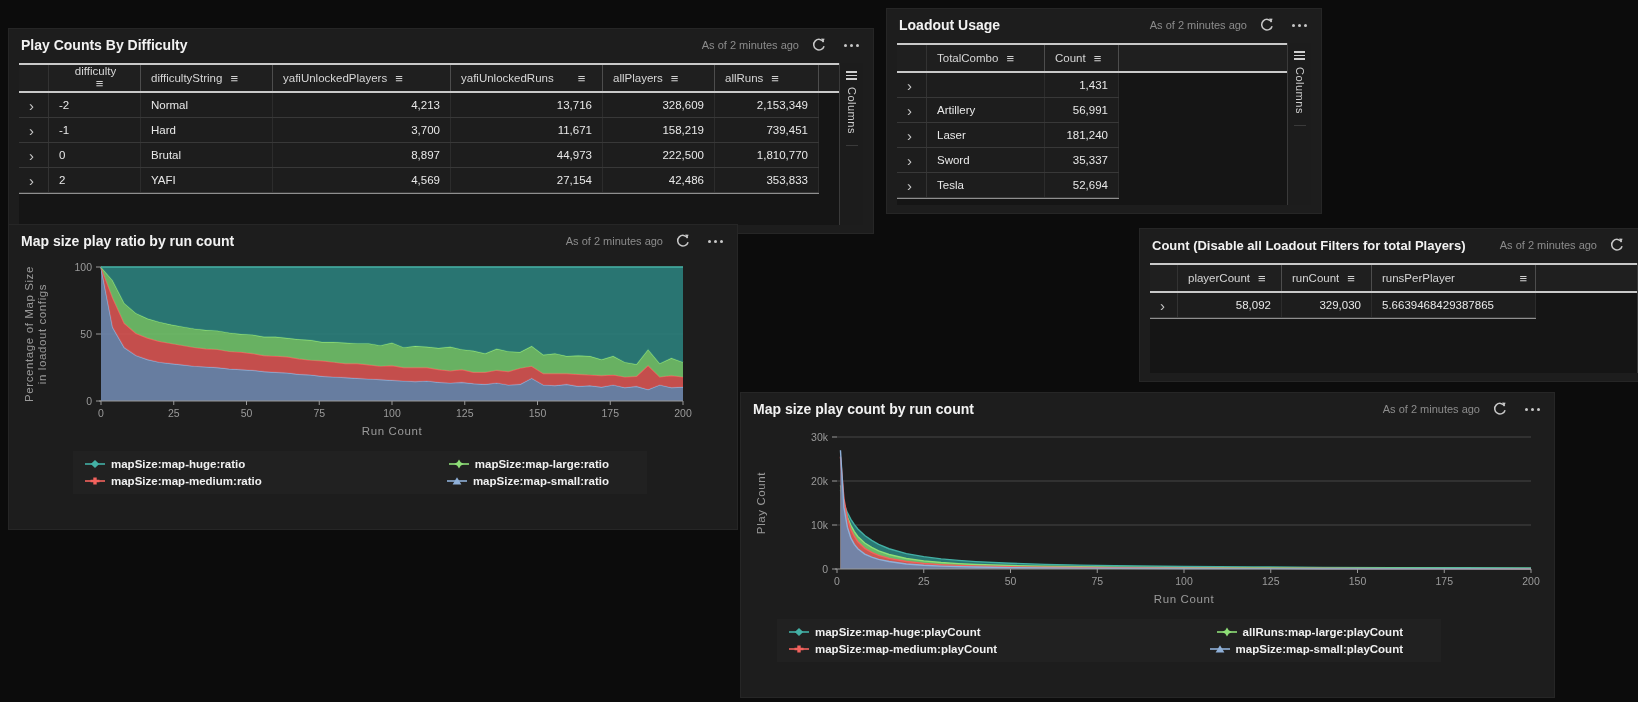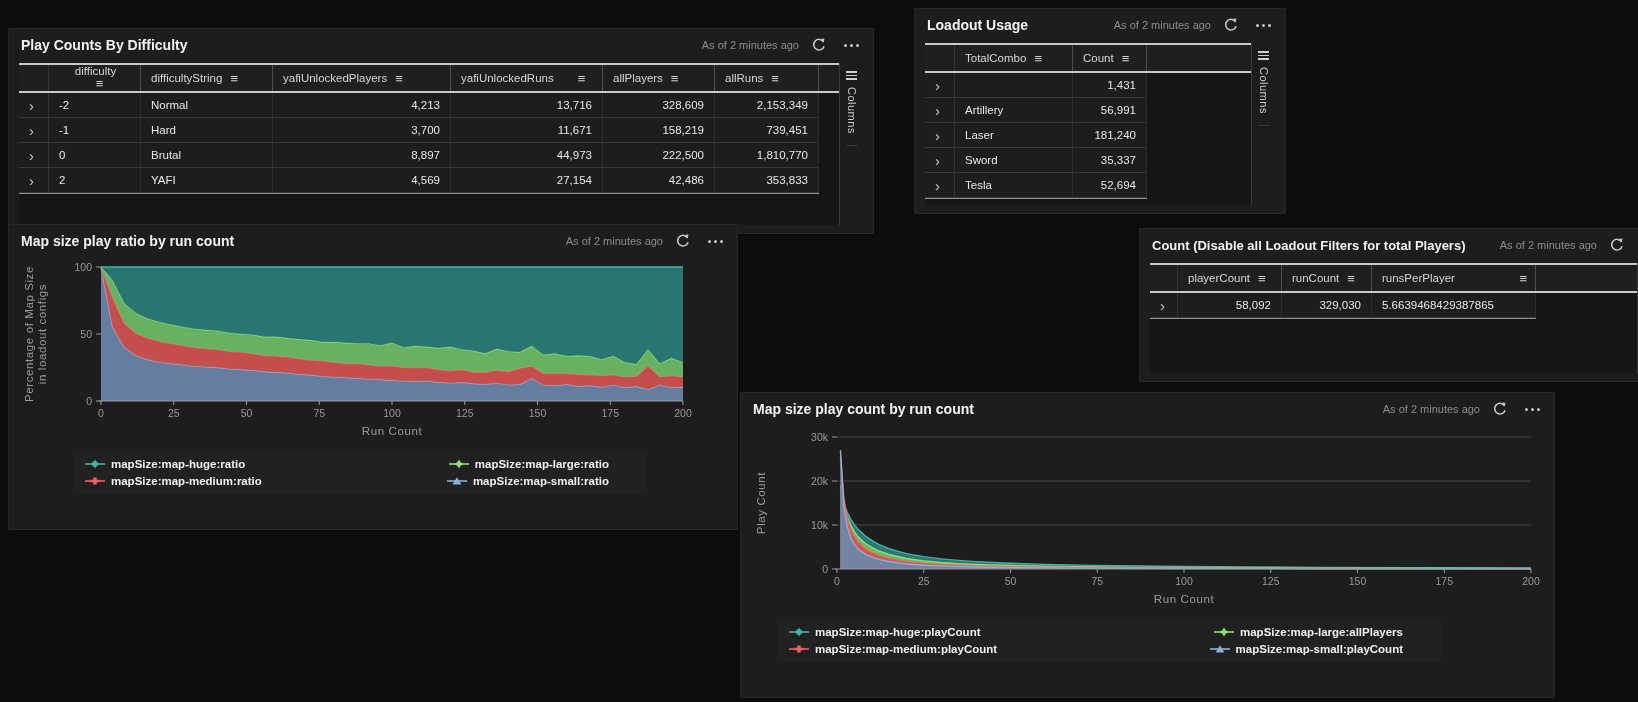--- a/index.html
+++ b/index.html
@@ -154,21 +154,21 @@
             <i></i>
             <i></i>
             <i></i>
           </span>
         <span class="col-label">Columns</span>
       </div>
     </div>
   </div>
 </div>
 
-<div class="panel" style="left:886px; top:8px; width:372px; height:206px;margin-left:28px;">
+<div class="panel" style="left:886px; top:8px; width:436px; height:206px;">
   <div class="panel-header">
     <span class="panel-title">Loadout Usage</span>
     <span class="panel-meta">
       <span class="asof">As of 2 minutes ago</span>
       <span class="refresh-icon">
           <svg width="16" height="16" viewBox="0 0 16 16">
             <path d="M13.1 9.2 A5.3 5.3 0 1 1 12.6 5" fill="none" stroke="#c8c8c8" stroke-width="1.5"></path>
             <path d="M10.2 1.4 L13.6 1.8 L12.2 5.2 Z" fill="#c8c8c8"></path>
           </svg>
         </span>
@@ -456,21 +456,21 @@
           <line x1="0" x2="20" y1="5" y2="5" stroke="#43b0a5" stroke-width="1.6"></line>
           <path d="M10 1 L14.2 5 L10 9 L5.8 5 Z" fill="#43b0a5"></path>
         </svg>
         <span class="lg-label">mapSize:map-huge:playCount</span>
       </span>
       <span class="lg-item">
         <svg width="20" height="10">
           <line x1="0" x2="20" y1="5" y2="5" stroke="#8ede77" stroke-width="1.6"></line>
           <path d="M10 .5 L11.7 3.3 L14.8 5 L11.7 6.7 L10 9.5 L8.3 6.7 L5.2 5 L8.3 3.3 Z" fill="#8ede77"></path>
         </svg>
-        <span class="lg-label">mapSize:map-large:allPlayers</span>
+        <span class="lg-label">allRuns:map-large:playCount</span>
       </span>
       <span class="lg-item">
         <svg width="20" height="10">
           <line x1="0" x2="20" y1="5" y2="5" stroke="#f2625d" stroke-width="1.6"></line>
           <path d="M8.3 1.5 h3.4 v2.2 h2.8 v2.6 h-2.8 v2.2 h-3.4 v-2.2 h-2.8 v-2.6 h2.8 Z" fill="#f2625d"></path>
         </svg>
         <span class="lg-label">mapSize:map-medium:playCount</span>
       </span>
       <span class="lg-item">
         <svg width="20" height="10">

